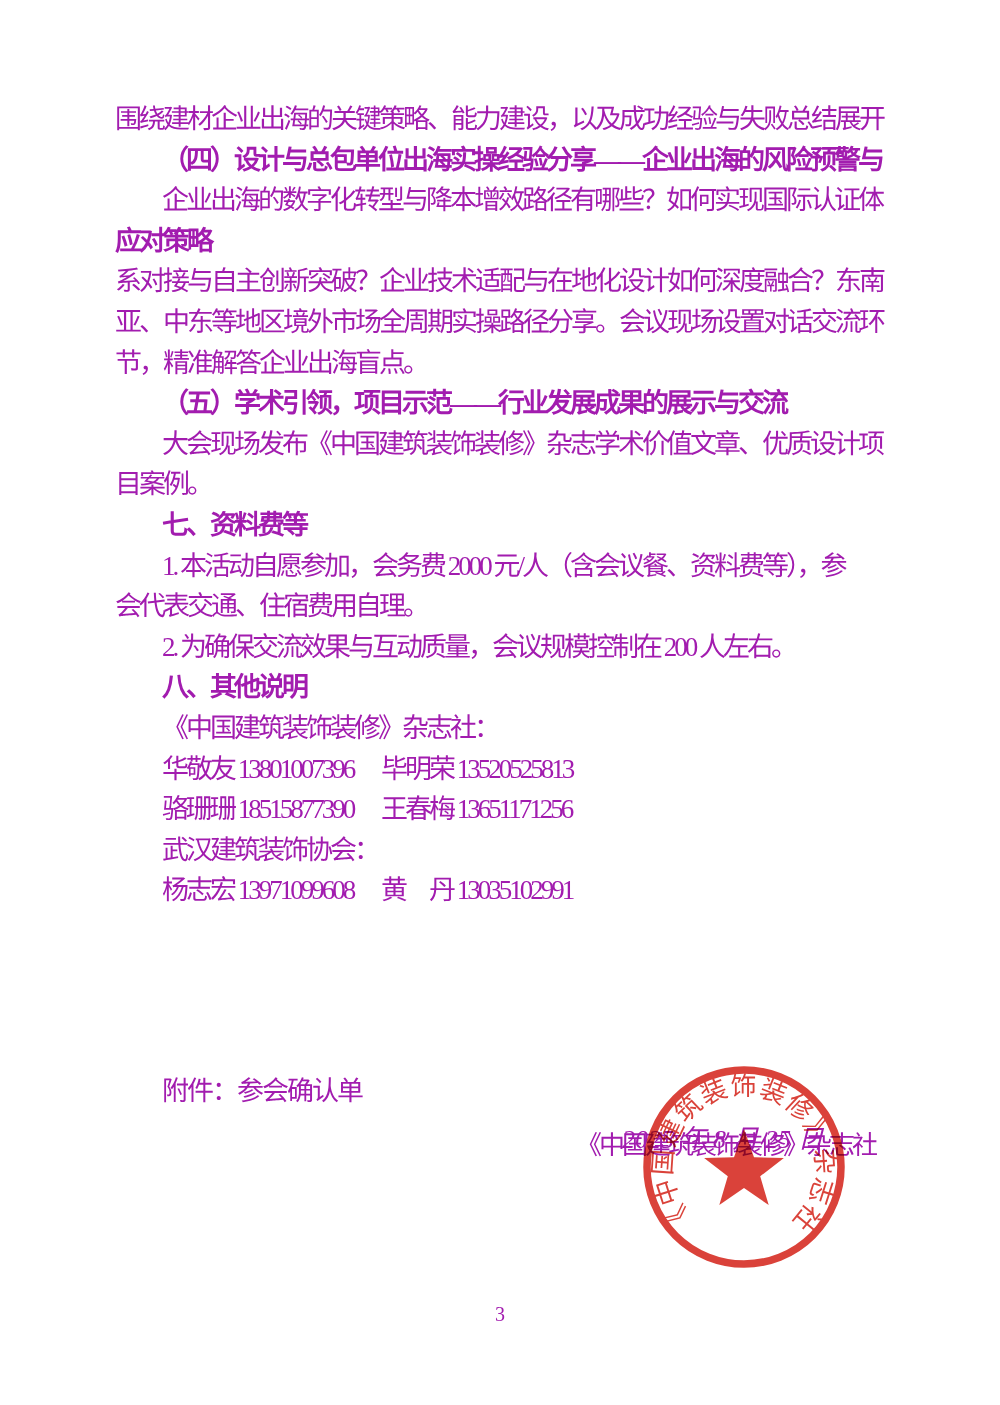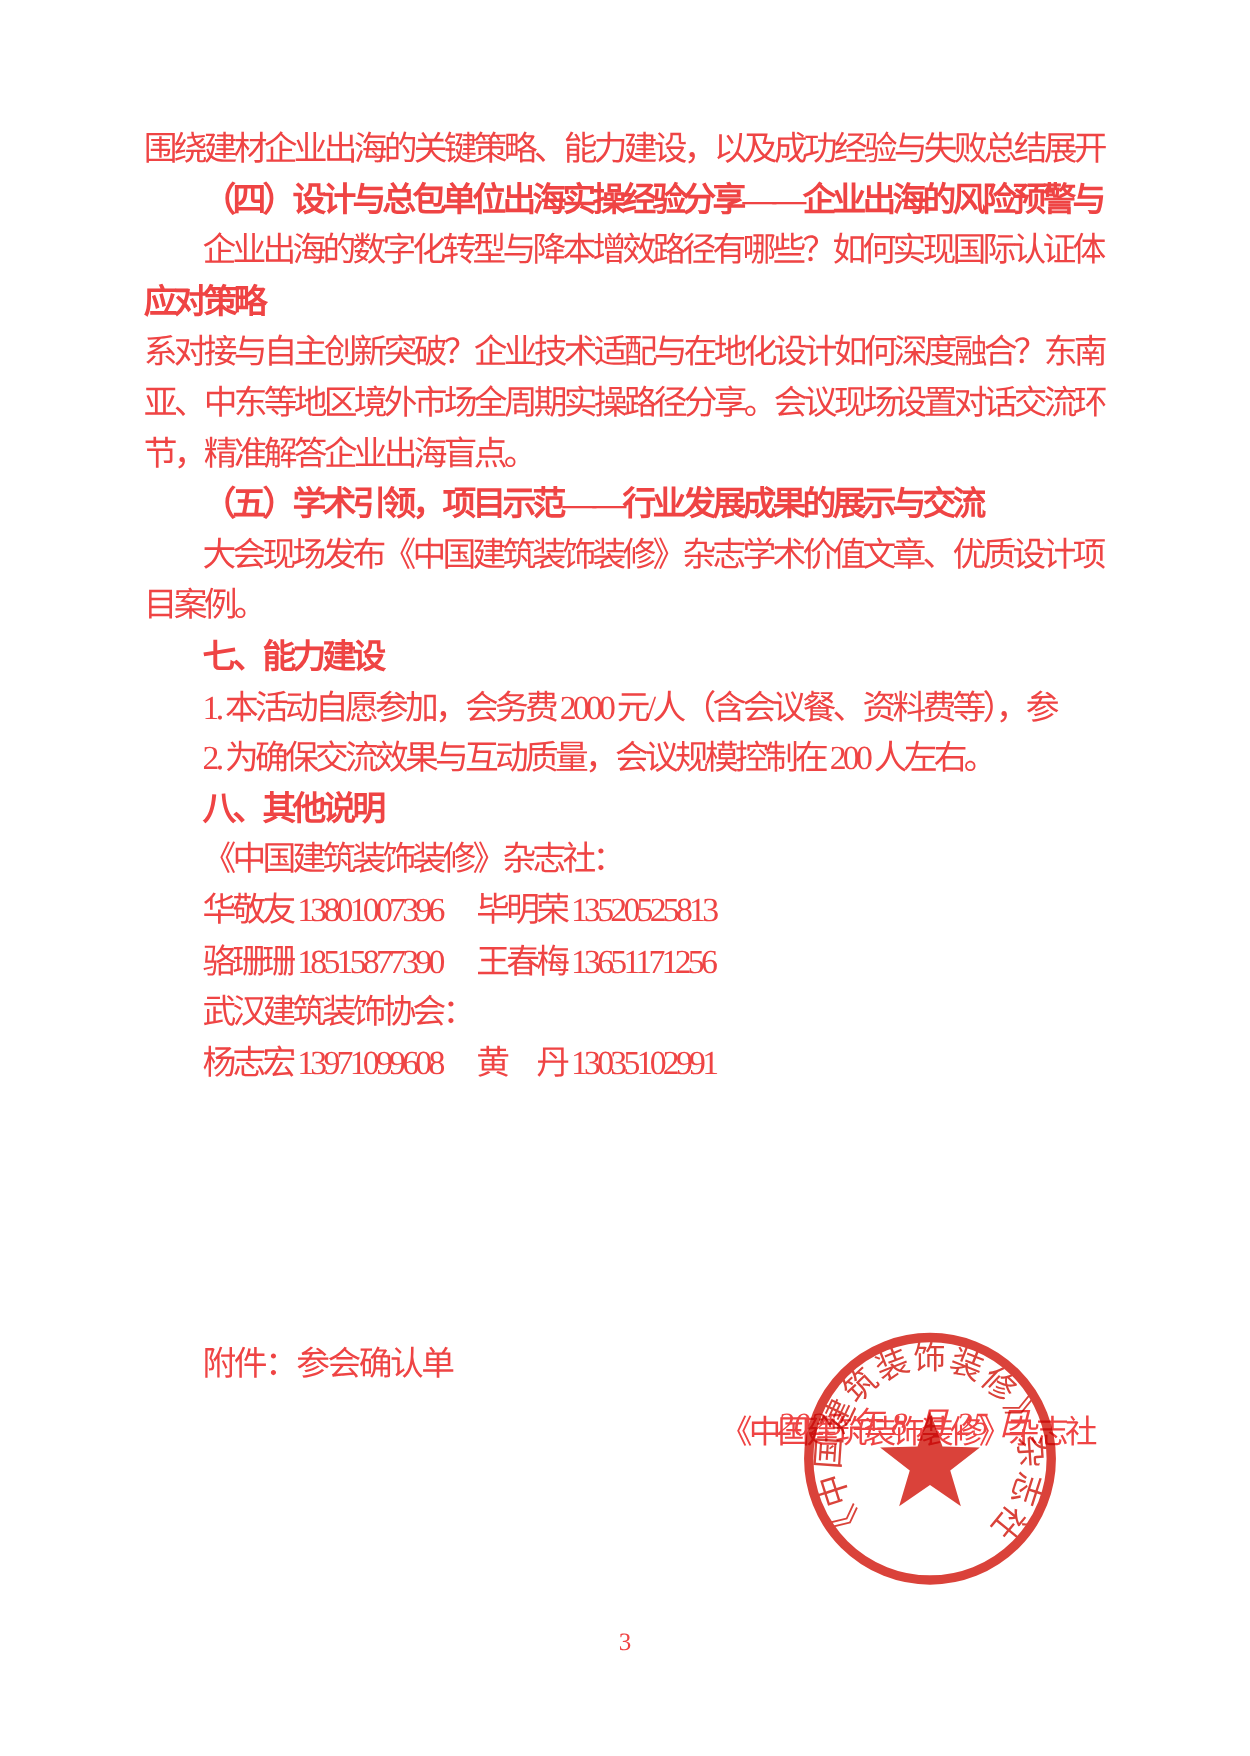--- a/index.html
+++ b/index.html
@@ -3,21 +3,21 @@
 <meta charset="utf-8">
 <style>
   html, body { margin: 0; padding: 0; background: #ffffff; }
   .page {
     position: relative;
     width: 1000px;
     height: 1405px;
     background: #ffffff;
     overflow: hidden;
     font-family: "Liberation Serif", serif;
-    color: #ef4444;
+    color: #a21caf;
   }
   .doc-body {
     position: absolute;
     left: 115px;
     top: 99px;
     width: 770px;
   }
   .line {
     height: 40.6px;
     line-height: 40.6px;
@@ -87,22 +87,23 @@
     <div class="line">围绕建材企业出海的关键策略、能力建设，以及成功经验与失败总结展开</div>
     <div class="line bold indent">（四）设计与总包单位出海实操经验分享——企业出海的风险预警与</div>
     <div class="line indent">企业出海的数字化转型与降本增效路径有哪些？如何实现国际认证体</div>
     <div class="line bold">应对策略</div>
     <div class="line">系对接与自主创新突破？企业技术适配与在地化设计如何深度融合？东南</div>
     <div class="line">亚、中东等地区境外市场全周期实操路径分享。会议现场设置对话交流环</div>
     <div class="line">节，精准解答企业出海盲点。</div>
     <div class="line bold indent">（五）学术引领，项目示范——行业发展成果的展示与交流</div>
     <div class="line indent">大会现场发布《中国建筑装饰装修》杂志学术价值文章、优质设计项</div>
     <div class="line">目案例。</div>
-    <div class="line bold indent">七、能力建设</div>
+    <div class="line bold indent">七、资料费等</div>
     <div class="line indent">1. 本活动自愿参加，会务费 2000 元/人（含会议餐、资料费等），参</div>
+    <div class="line">会代表交通、住宿费用自理。</div>
     <div class="line indent">2. 为确保交流效果与互动质量，会议规模控制在 200 人左右。</div>
     <div class="line bold indent">八、其他说明</div>
     <div class="line indent">《中国建筑装饰装修》杂志社：</div>
     <div class="line indent">华敬友 13801007396　 毕明荣 13520525813</div>
     <div class="line indent">骆珊珊 18515877390　 王春梅 13651171256</div>
     <div class="line indent">武汉建筑装饰协会：</div>
     <div class="line indent">杨志宏 13971099608　 黄　丹 13035102991</div>
   </div>
 
   <div class="attachment">附件：参会确认单</div>

